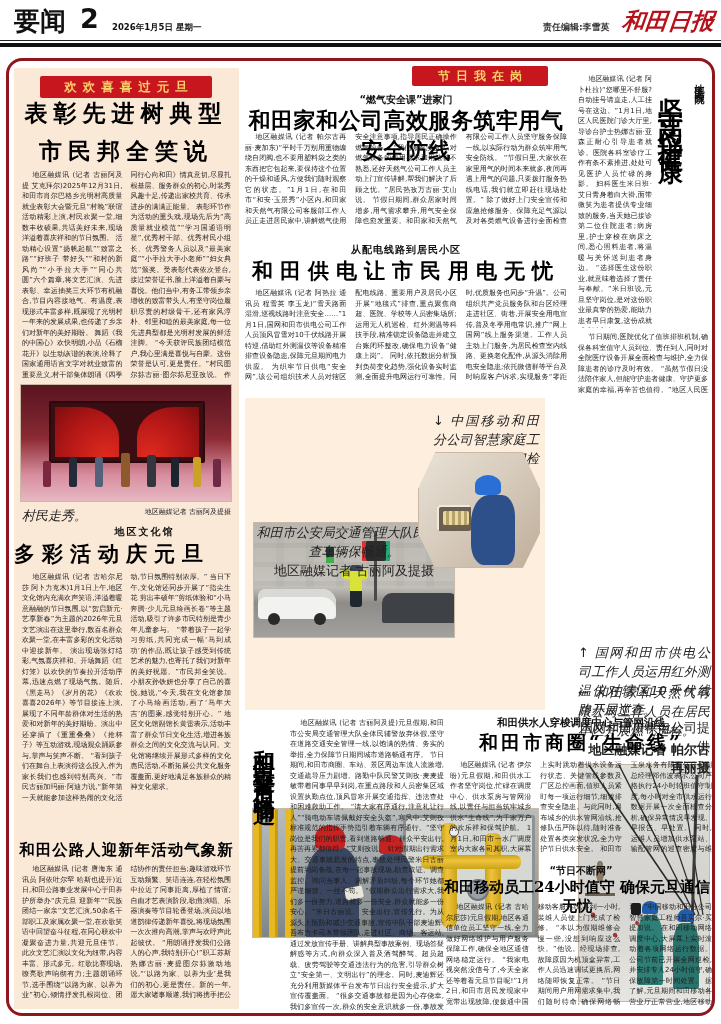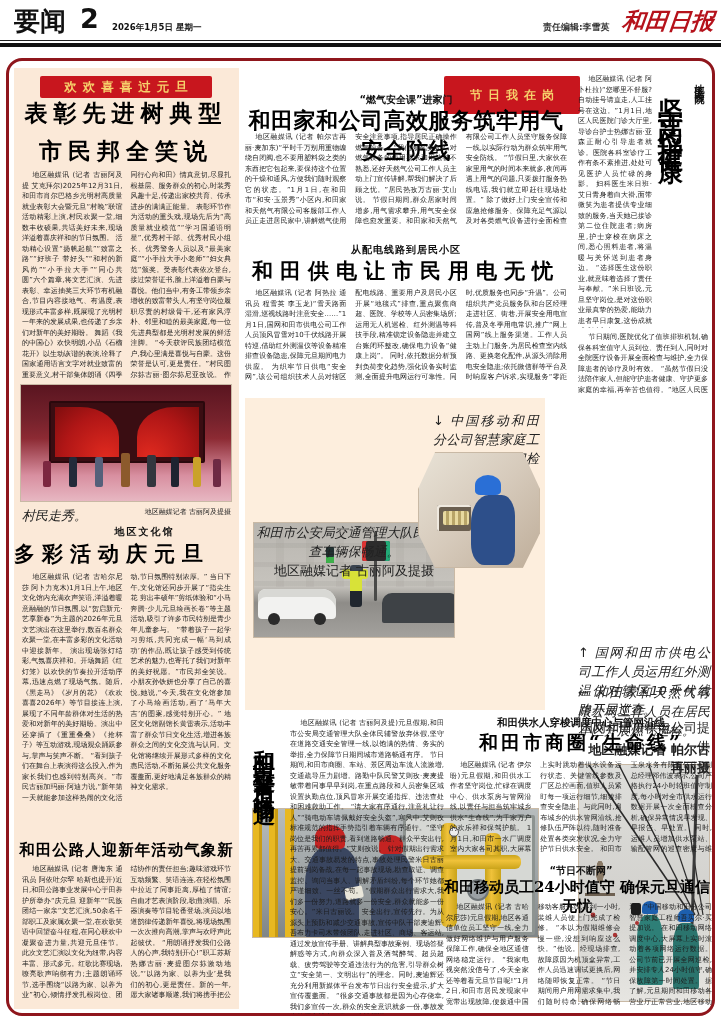--- a/index.html
+++ b/index.html
@@ -71,21 +71,21 @@
   <span class="credit">地区融媒记者 古丽阿及提摄</span>
 </div>
 
 <div class="abs kicker center" style="left:32px;top:525px;width:225px;letter-spacing:2px;">地区文化馆</div>
 <div class="abs serif headline center" style="left:14px;top:540px;width:196px;font-size:21px;letter-spacing:7px;">多彩活动庆元旦</div>
 <div class="abs bodytxt cols2" style="left:22px;top:572px;width:209px;height:258px;">地区融媒讯 (记者 古哈尔尼莎 阿卜力克木)1月1日上午,地区文化馆内充满欢声笑语,洋溢着暖意融融的节日氛围,以“贺启新元·艺享新春”为主题的2026年元旦文艺演出在这里举行,数百名群众欢聚一堂,在丰富多彩的文化活动中迎接新年。 演出现场张灯结彩,气氛喜庆祥和。开场舞蹈《红灯笼》以欢快的节奏拉开活动序幕,迅速点燃了现场气氛。随后,《黑走马》《岁月的花》《欢欢喜喜2026年》等节目接连上演,展现了不同年龄群体对生活的热爱和对新年的美好期盼。演出中还穿插了《重重叠叠》《抢杯子》等互动游戏,现场观众踊跃参与,掌声与笑声不断。 “看到孩子们在舞台上表演得这么投入,作为家长我们也感到特别高兴。”市民古丽加玛丽·阿迪力说,“新年第一天就能参加这样热闹的文化活动,节日氛围特别浓厚。” 当日下午,文化馆还同步开展了“指尖生花 剪出丰硕年”剪纸体验和“小马奔腾·少儿元旦绘画长卷”等主题活动,吸引了许多市民特别是青少年儿童参与。 “带着孩子一起学习剪纸,共同完成一幅‘马到成功’的作品,既让孩子感受到传统艺术的魅力,也寄托了我们对新年的美好祝愿。”市民邦全笑说。 小朋友孙铁妍也分享了自己的喜悦,她说,“今天,我在文化馆参加了小马绘画活动,画了‘马年大吉’的图案,感觉特别开心。” 地区文化馆副馆长黄雷表示,活动丰富了群众节日文化生活,增进各族群众之间的文化交流与认同。文化馆将继续开展形式多样的文化惠民活动,不断拓展公共文化服务覆盖面,更好地满足各族群众的精神文化需求。</div>
 
 <div class="abs serif headline center" style="left:16px;top:840px;width:221px;font-size:15.5px;letter-spacing:1px;">和田公路人迎新年活动气象新</div>
 <div class="abs bodytxt cols2" style="left:22px;top:864px;width:209px;height:138px;">地区融媒讯 (记者 唐海东 通讯员 阿依吐尔罕 哈斯也提开)近日,和田公路事业发展中心于田养护所举办“庆元旦 迎新年”“民族团结一家亲”文艺汇演,50余名干部职工及家属欢聚一堂,在欢歌笑语中回望奋斗征程,在同心联欢中凝聚奋进力量,共迎元旦佳节。 此次文艺汇演以文化为纽带,内容丰富、形式多元。红歌比赛现场,嘹亮歌声响彻有力;主题朗诵环节,选手围绕“以路为家、以养为业”初心,倾情抒发扎根岗位、团结协作的责任担当;趣味游戏环节互动频繁、笑语连连,在轻松氛围中拉近了同事距离,厚植了情谊;自由才艺表演阶段,歌曲演唱、乐器演奏等节目轮番登场,演员以地道韵律传递新年喜悦,将现场氛围一次次推向高潮,掌声与欢呼声此起彼伏。 “用朗诵抒发我们公路人的心声,我特别开心!”职工苏斯热娜古丽·麦提图尔荪激动地说,“‘以路为家、以养为业’是我们的初心,更是责任。新的一年,愿大家诸事顺遂,我们将携手把公路养护事业做得更扎实!” 此次活动不仅为元旦佳节增添了喜庆氛围,更有效增强了干部职工的凝聚力、向心力与归属感,为新一年公路养护工作注入了强劲精神动力。</div>
 
-<div class="abs banner" style="left:412px;top:76px;width:136px;height:38px;margin-left:32px;">
+<div class="abs banner" style="left:412px;top:66px;width:136px;height:20px;">
   <span style="font-size:12px;letter-spacing:6px;padding-left:6px;">节日我在岗</span>
 </div>
 
 <div class="abs kicker center" style="left:245px;top:93px;width:322px;">“燃气安全课”进家门</div>
 <div class="abs serif headline center" style="left:243px;top:106px;width:326px;font-size:22px;letter-spacing:0.5px;">和田家和公司高效服务筑牢用气安全防线</div>
 <div class="abs bodytxt cols3" style="left:245px;top:132px;width:322px;height:104px;">地区融媒讯 (记者 帕尔古再丽·麦加东)“平时千万别用重物缠绕自闭阀,也不要用塑料袋之类的东西把它包起来,要保持这个位置的干燥和通风,方便我们随时观察它的状态。”1月1日,在和田市“和安·玉景秀”小区内,和田家和天然气有限公司客服部工作人员正走进居民家中,讲解燃气使用安全注意事项,指导居民正确操作燃气设备。 “我们搬家没多久,对燃气设备的使用要求和用法都不熟悉,还好天然气公司工作人员主动上门宣传讲解,帮我们解决了后顾之忧。”居民热孜万古丽·艾山说。 节假日期间,群众居家时间增多,用气需求攀升,用气安全保障也愈发重要。和田家和天然气有限公司工作人员坚守服务保障一线,以实际行动为群众筑牢用气安全防线。 “节假日里,大家伙在家里用气的时间本来就多,夜间再遇上用气的问题,只要拨打服务热线电话,我们就立即赶往现场处置。” 除了做好上门安全宣传和应急抢修服务、保障充足气源以及对各类燃气设备进行全面检查与维护外,公司还专门派出专业人员,针对酒店、城市综合体等人员密集场所及各类居民小区开展燃气安全隐患排查,查找安全隐患,及时落实整改措施,以实际行动守护千家万户的用气安全。</div>
 
 <div class="abs kicker center" style="left:245px;top:243px;width:322px;letter-spacing:1px;">从配电线路到居民小区</div>
 <div class="abs serif headline center" style="left:245px;top:257px;width:322px;font-size:21px;letter-spacing:7px;">和田供电让市民用电无忧</div>
 <div class="abs bodytxt cols3" style="left:245px;top:288px;width:322px;height:104px;">地区融媒讯 (记者 阿热拉 通讯员 程雪英 李玉龙)“雪天路面湿滑,巡视线路时注意安全……”1月1日,国网和田市供电公司工作人员顶风冒雪对10千伏线路开展特巡,借助红外测温仪等设备精准排查设备隐患,保障元旦期间电力供应。 为织牢节日供电“安全网”,该公司组织技术人员对辖区配电线路、重要用户及居民小区开展“地毯式”排查,重点聚焦商超、医院、学校等人员密集场所;运用无人机巡检、红外测温等科技手段,精准锁定设备隐患并建立台账闭环整改,确保电力设备“健康上岗”。 同时,依托数据分析预判负荷变化趋势,强化设备实时监测,全面提升电网运行可靠性。同时,优质服务也同步“升温”。公司组织共产党员服务队和台区经理走进社区、街巷,开展安全用电宣传,普及冬季用电常识,推广“网上国网”线上服务渠道。工作人员主动上门服务,为居民检查室内线路、更换老化配件,从源头消除用电安全隐患;依托微信群等平台及时响应客户诉求,实现服务“零距离”。 “我们加强巡视监测,做好应急准备,就是希望大家用电无忧,安心过节。”用电检查人员吾布力艾山·毛拉托合提说。 据了解,节日期间,该公司A级供电营业厅正常营业,严格执行领导带班和24小时应急抢修制度,应急队伍、车辆、物资均已全部就位,确保突发故障快速响应、高效处置,以硬核举措为元旦佳节注入强劲电力动能。</div>

